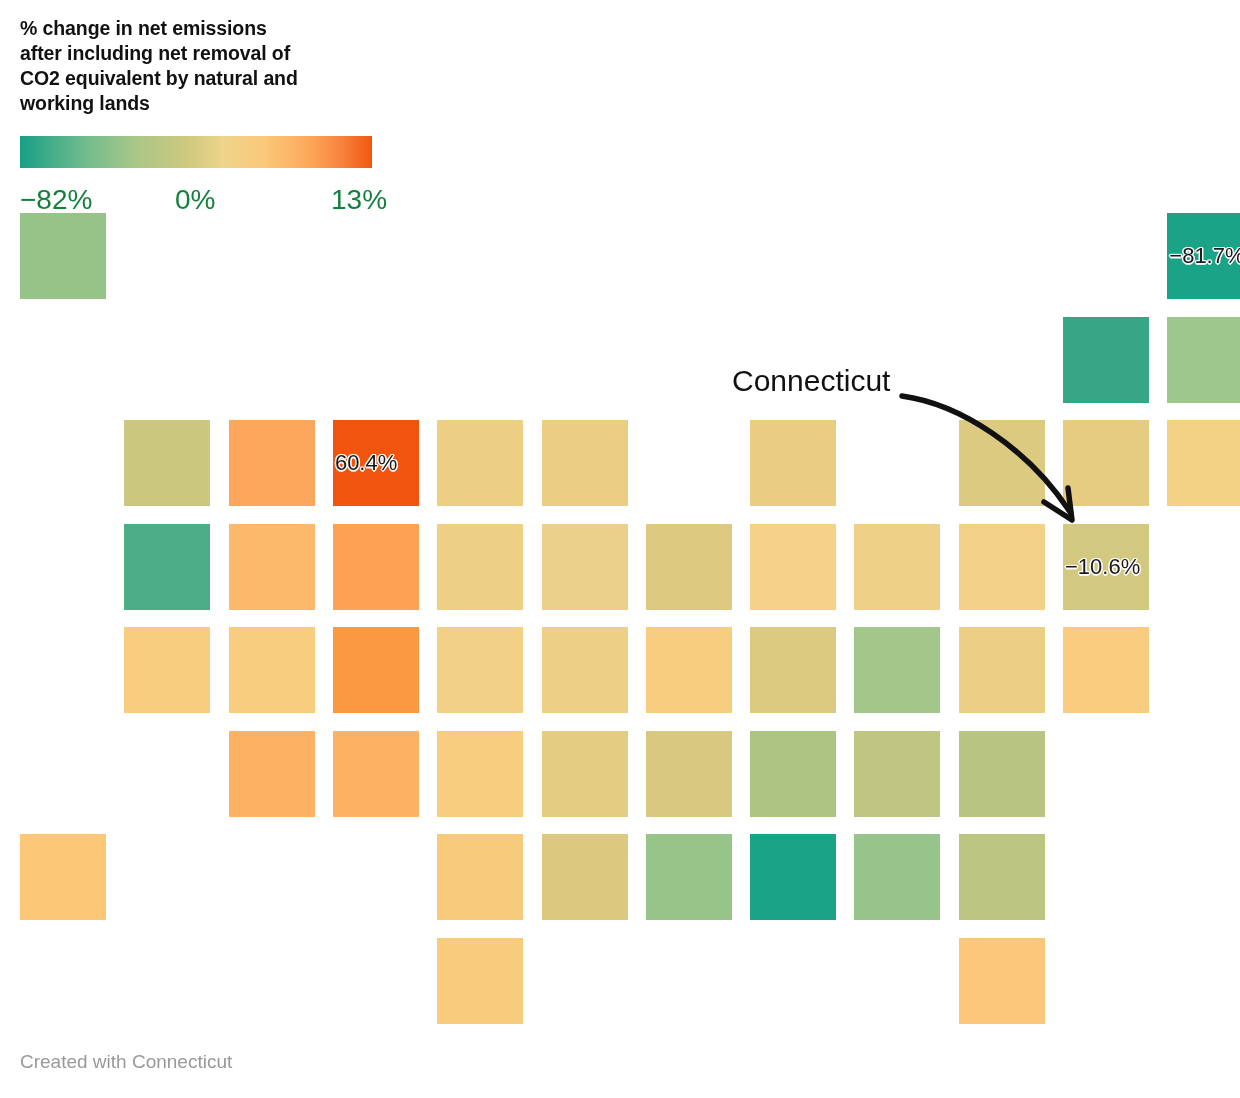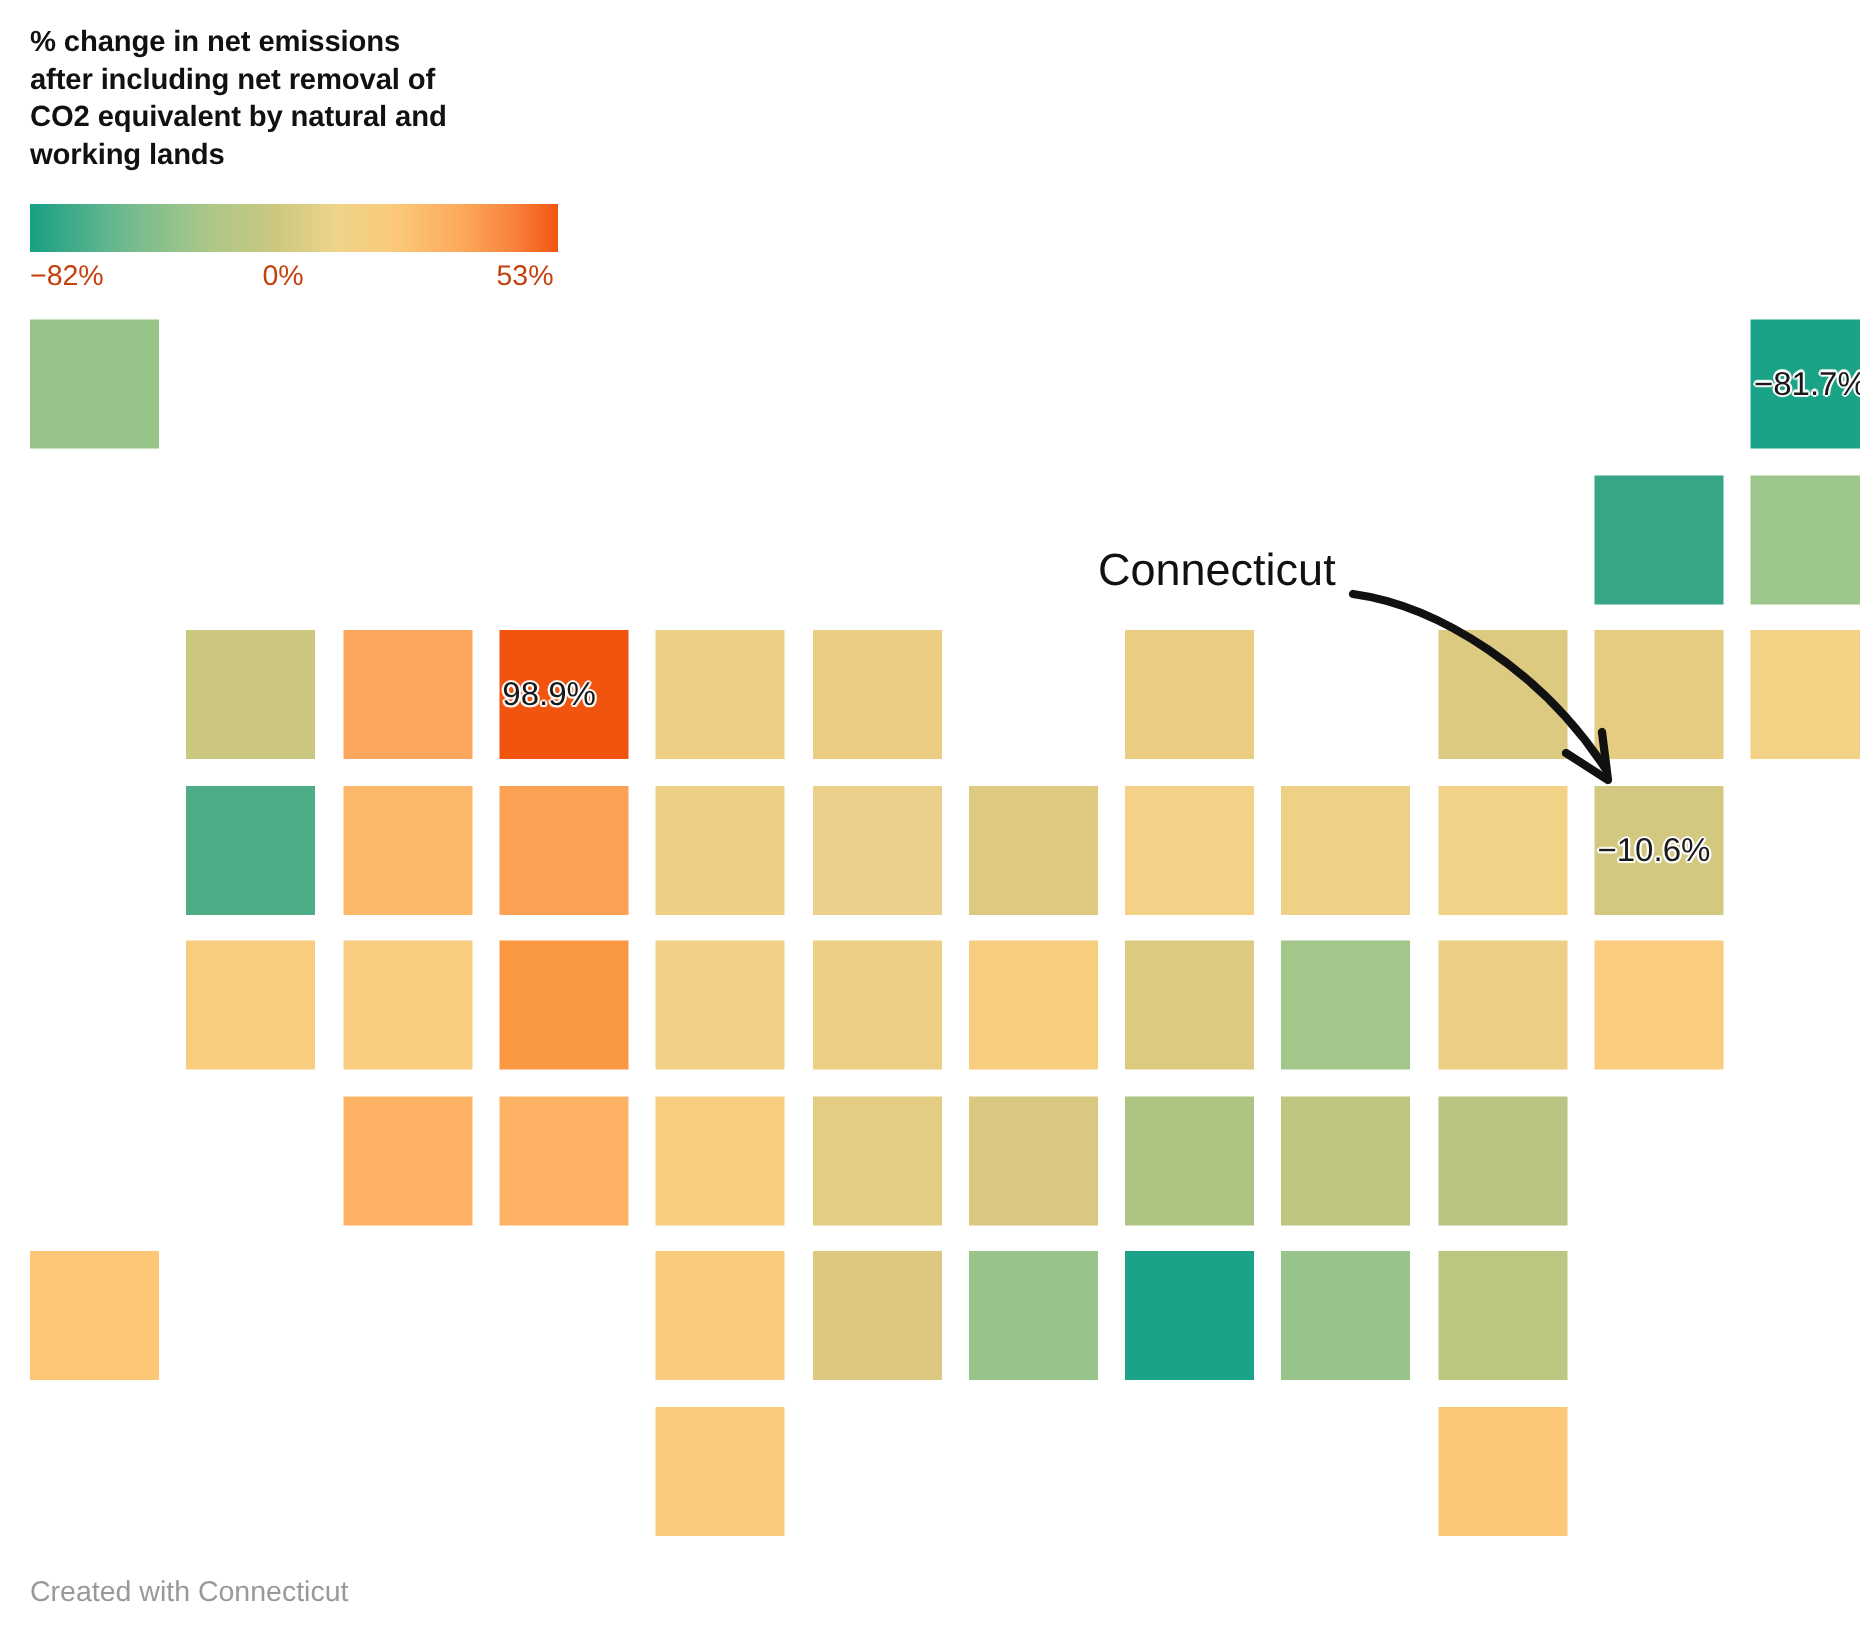--- a/index.html
+++ b/index.html
@@ -42,23 +42,23 @@
     height: 32px;
   }
   #legend-labels {
     position: relative;
     width: 352px;
     height: 26px;
     margin-top: 2px;
   }
   .legend-tick {
     position: absolute;
-    top: 4px;
-    font-size: 19px;
-    color: #c2410c;
+    top: 14px;
+    font-size: 28px;
+    color: #15803d;
     white-space: nowrap;
   }
   #legend-tick-min { left: 0px; }
   #legend-tick-mid { left: 155px; }
   #legend-tick-max { left: 311px; }
 
   
   #tilegrid {
     position: absolute;
     left: 0;
@@ -129,34 +129,34 @@
 <div id="chart-title">% change in net emissions
 after including net removal of
 CO2 equivalent by natural and
 working lands</div>
 
 <div id="legend">
   <div id="legend-gradient" style="background: linear-gradient(to right, rgb(24, 160, 133) 0%, rgb(111, 186, 142) 18%, rgb(169, 199, 137) 33%, rgb(205, 200, 127) 47%, rgb(238, 213, 138) 58%, rgb(251, 201, 122) 69%, rgb(253, 168, 90) 82%, rgb(247, 128, 58) 92%, rgb(241, 86, 15) 100%);"></div>
   <div id="legend-labels">
     <span class="legend-tick" id="legend-tick-min">−82%</span>
     <span class="legend-tick" id="legend-tick-mid">0%</span>
-    <span class="legend-tick" id="legend-tick-max">53%</span>
+    <span class="legend-tick" id="legend-tick-max">13%</span>
   </div>
 </div>
 
 <div id="tilegrid">
     <div class="tile" title="Alaska" style="left: 20px; top: 213px; width: 86px; height: 86px; background: rgb(150, 196, 136);"></div>
     <div class="tile" title="Maine" style="left: 1167.3px; top: 213px; width: 86px; height: 86px; background: rgb(27, 163, 135);"></div>
     <div class="tile-label" style="left: 1169.3px; top: 243px; width: 104px;">−81.7%</div>
     <div class="tile" title="Vermont" style="left: 1063px; top: 316.5px; width: 86px; height: 86px; background: rgb(54, 166, 134);"></div>
     <div class="tile" title="New Hampshire" style="left: 1167.3px; top: 316.5px; width: 86px; height: 86px; background: rgb(158, 199, 139);"></div>
     <div class="tile" title="Washington" style="left: 124.3px; top: 420px; width: 86px; height: 86px; background: rgb(203, 199, 127);"></div>
     <div class="tile" title="Idaho" style="left: 228.6px; top: 420px; width: 86px; height: 86px; background: rgb(253, 167, 92);"></div>
     <div class="tile" title="Montana" style="left: 332.9px; top: 420px; width: 86px; height: 86px; background: rgb(240, 84, 15);"></div>
-    <div class="tile-label" style="left: 334.9px; top: 450px; width: 104px;">98.9%</div>
+    <div class="tile-label" style="left: 334.9px; top: 450px; width: 104px;">60.4%</div>
     <div class="tile" title="North Dakota" style="left: 437.2px; top: 420px; width: 86px; height: 86px; background: rgb(236, 207, 131);"></div>
     <div class="tile" title="Minnesota" style="left: 541.5px; top: 420px; width: 86px; height: 86px; background: rgb(236, 206, 130);"></div>
     <div class="tile" title="Michigan" style="left: 750.1px; top: 420px; width: 86px; height: 86px; background: rgb(235, 205, 129);"></div>
     <div class="tile" title="New York" style="left: 958.7px; top: 420px; width: 86px; height: 86px; background: rgb(220, 202, 128);"></div>
     <div class="tile" title="Massachusetts" style="left: 1063px; top: 420px; width: 86px; height: 86px; background: rgb(230, 204, 129);"></div>
     <div class="tile" title="Rhode Island" style="left: 1167.3px; top: 420px; width: 86px; height: 86px; background: rgb(243, 210, 134);"></div>
     <div class="tile" title="Oregon" style="left: 124.3px; top: 523.5px; width: 86px; height: 86px; background: rgb(77, 173, 135);"></div>
     <div class="tile" title="Nevada" style="left: 228.6px; top: 523.5px; width: 86px; height: 86px; background: rgb(252, 185, 107);"></div>
     <div class="tile" title="Wyoming" style="left: 332.9px; top: 523.5px; width: 86px; height: 86px; background: rgb(253, 161, 85);"></div>
     <div class="tile" title="South Dakota" style="left: 437.2px; top: 523.5px; width: 86px; height: 86px; background: rgb(238, 208, 133);"></div>

